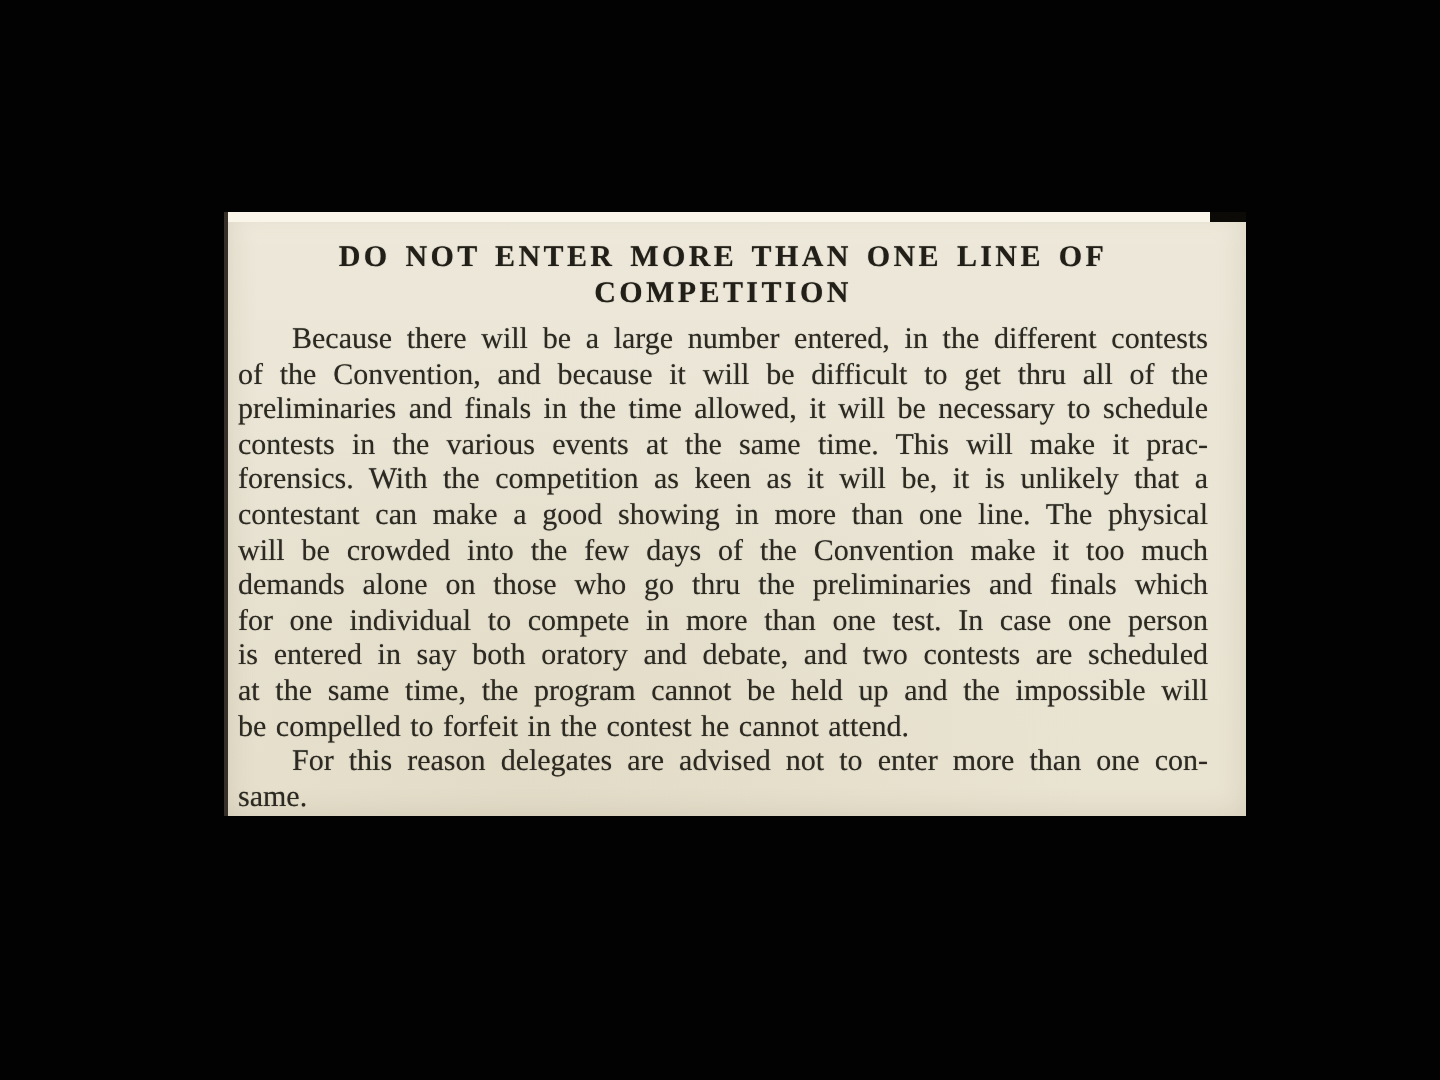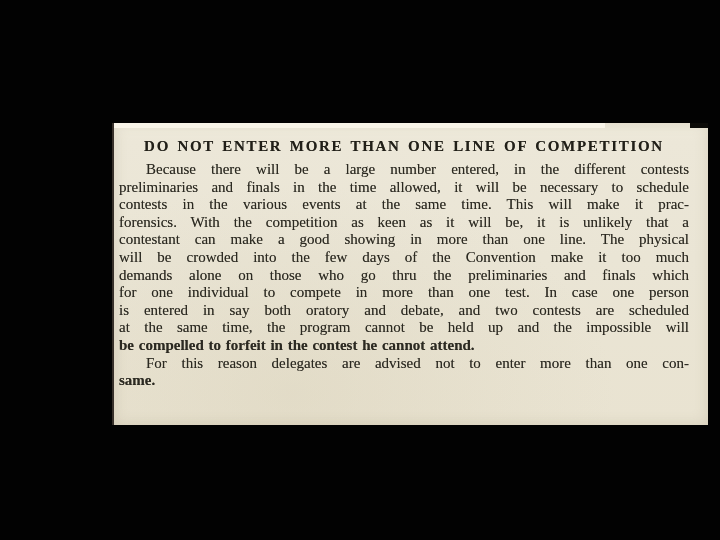--- a/index.html
+++ b/index.html
@@ -15,22 +15,22 @@
     font-family: "Liberation Serif", serif;
   }
   .stage {
     position: absolute;
     inset: 0;
     background: #020202;
   }
   .paper {
     position: absolute;
     left: 112px;
-    top: 123px;
-    width: 596px;
+    top: 106px;
+    width: 511px;
     height: 302px;
     box-sizing: border-box;
     background:
       radial-gradient(ellipse at 30% 90%, rgba(205,196,168,0.25), rgba(0,0,0,0) 55%),
       linear-gradient(180deg, #f0ecdd 0%, #ece7d8 6%, #eae5d5 45%, #e9e3d1 100%);
     border-left: 2px solid #37302a;
     box-shadow: inset 0 0 14px rgba(120,105,75,0.18);
     padding: 10px 19px 0 5px;
   }
   .edge-highlight {
@@ -72,35 +72,35 @@
     padding: 0;
     text-align: justify;
     text-align-last: justify;
     word-spacing: 1px;
   }
   .line.indent {
     text-indent: 27px;
   }
   .line.para-end {
     text-align-last: left;
-    font-weight: bold;
   }
 </style>
 </head>
 <body>
 
 <div class="stage">
   <div class="paper">
     <div class="edge-highlight"></div>
     <div class="edge-notch"></div>
 
     <h1 class="title">DO NOT ENTER MORE THAN ONE LINE OF COMPETITION</h1>
 
     <div class="body-text">
       <p class="line indent">Because there will be a large number entered, in the different contests</p>
+      <p class="line">of the Convention, and because it will be difficult to get thru all of the</p>
       <p class="line">preliminaries and finals in the time allowed, it will be necessary to schedule</p>
       <p class="line">contests in the various events at the same time.  This will make it prac-</p>
       <p class="line">forensics.  With the competition as keen as it will be, it is unlikely that a</p>
       <p class="line">contestant can make a good showing in more than one line.  The physical</p>
       <p class="line">will be crowded into the few days of the Convention make it too much</p>
       <p class="line">demands alone on those who go thru the preliminaries and finals which</p>
       <p class="line">for one individual to compete in more than one test.  In case one person</p>
       <p class="line">is entered in say both oratory and debate, and two contests are scheduled</p>
       <p class="line">at the same time, the program cannot be held up and the impossible will</p>
       <p class="line para-end">be compelled to forfeit in the contest he cannot attend.</p>

